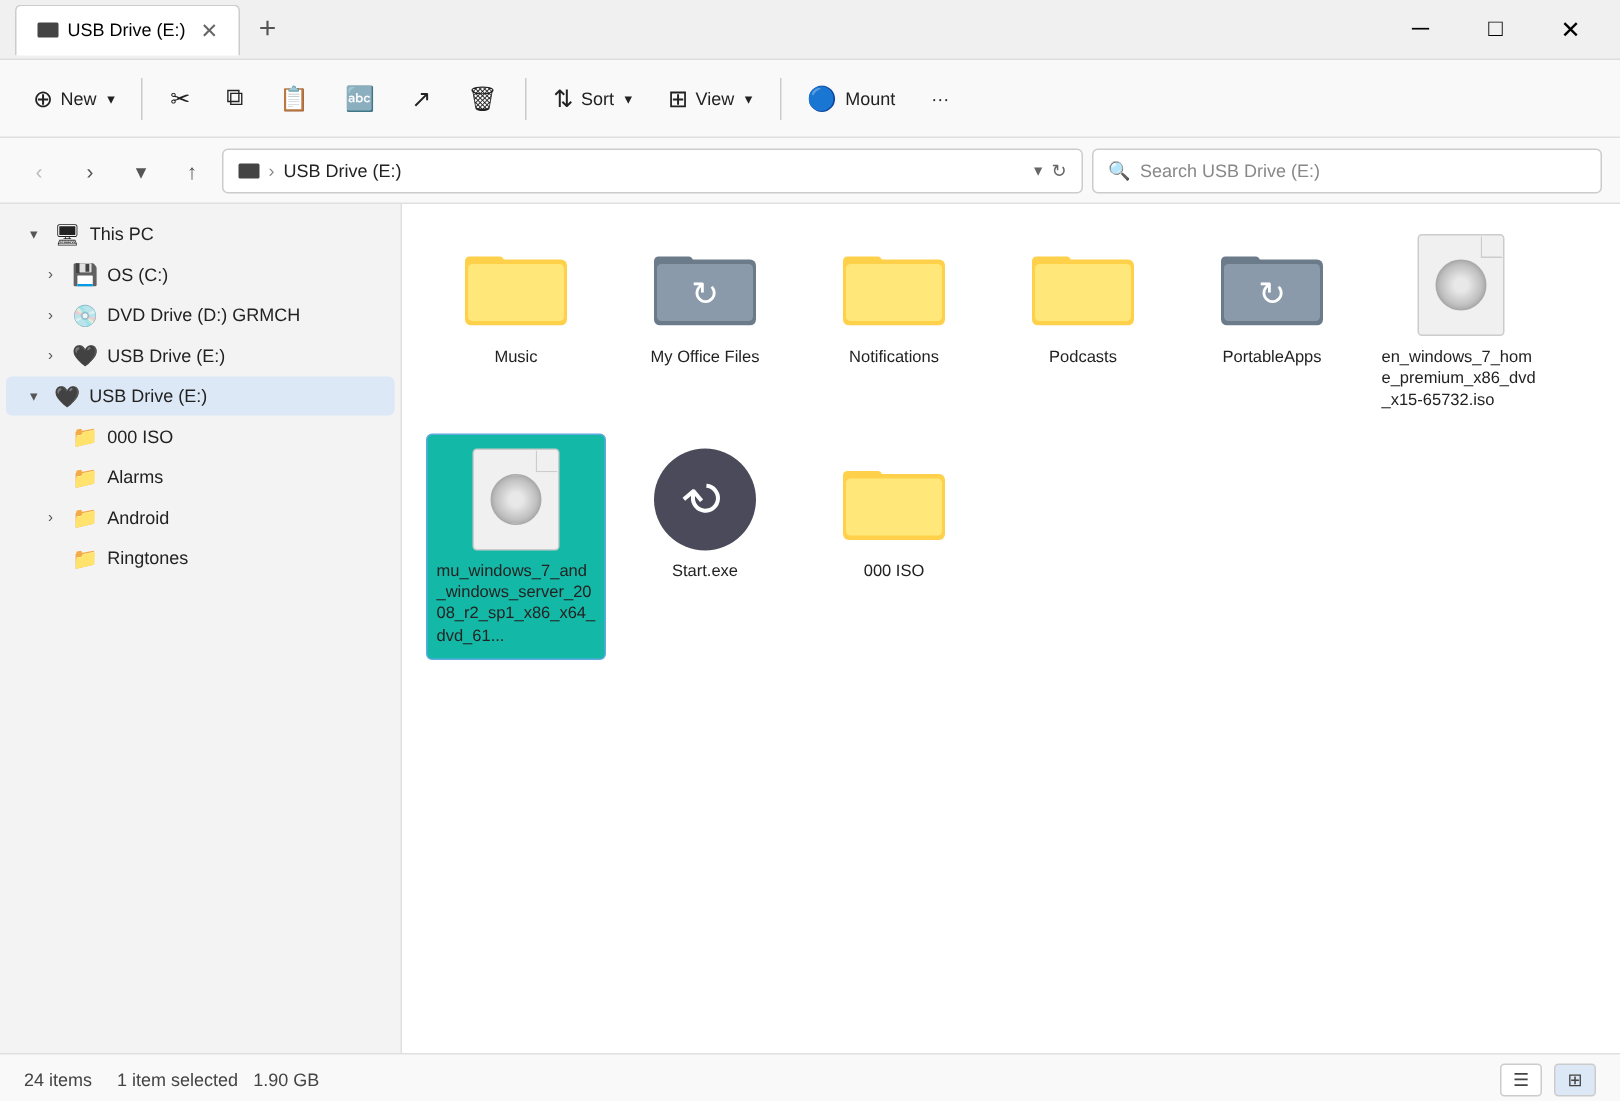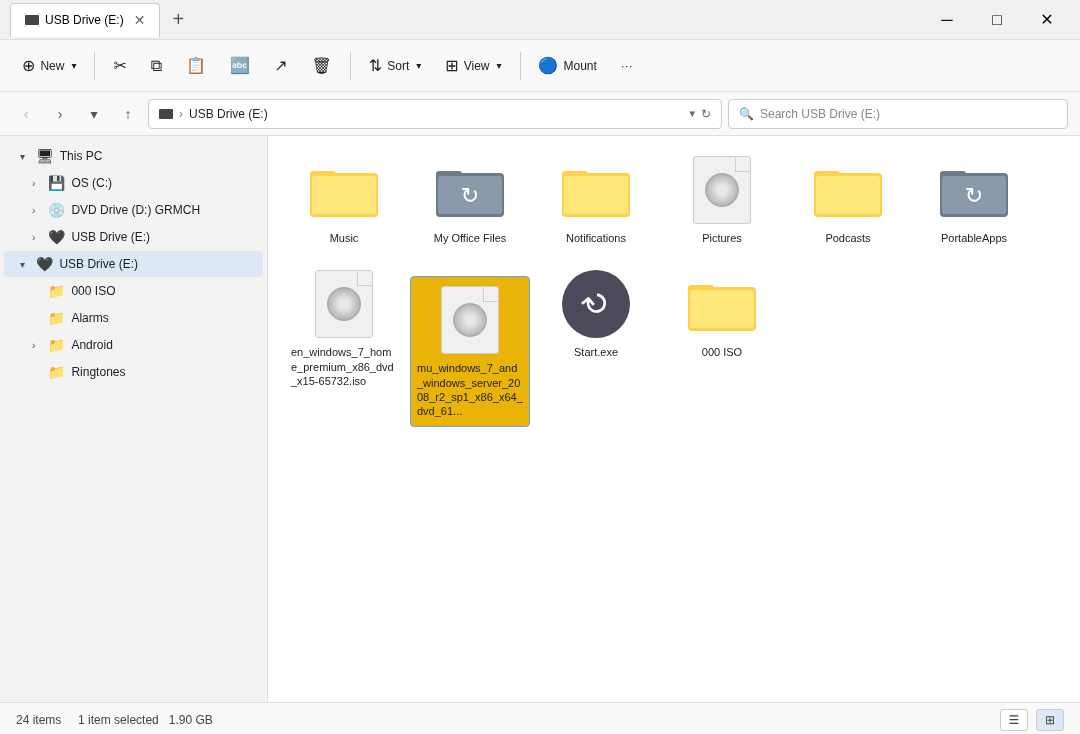--- a/index.html
+++ b/index.html
@@ -99,21 +99,21 @@
 
     
     .file-grid {
       display: flex; flex-wrap: wrap; gap: 6px; align-content: flex-start;
     }
     .file-item {
       display: flex; flex-direction: column; align-items: center;
       width: 120px; padding: 8px 6px; border-radius: 4px; cursor: pointer;
       border: 1px solid transparent;
     }
-    .file-item.selected { background: #eab308; border-color: #5fa8e0; margin-top: 16px; }
+    .file-item.selected { background: #14b8a6; border-color: #5fa8e0; }
     .file-icon-wrap { width: 70px; height: 70px; display: flex; align-items: center; justify-content: center; margin-bottom: 6px; }
     .file-label { font-size: 11px; text-align: left; word-break: break-word; line-height: 1.3; color: #222; }
 
     
     .folder-svg { width: 68px; height: 54px; }
 
     
     .iso-icon { width: 58px; height: 68px; background: #f0f0f0; border: 1.5px solid #ccc; border-radius: 3px; display: flex; align-items: center; justify-content: center; position: relative; }
     .iso-icon::before { content: ''; position: absolute; top: 0; right: 0; width: 14px; height: 14px; background: #f0f0f0; border-left: 1.5px solid #ccc; border-bottom: 1.5px solid #ccc; clip-path: polygon(0 0, 100% 100%, 0 100%); }
     .disc-inner { width: 34px; height: 34px; border-radius: 50%; background: radial-gradient(circle, #e8e8e8 20%, #c0c0c0 60%, #a0a0a0 80%); border: 1px solid #aaa; }
@@ -310,28 +310,20 @@
           <svg class="folder-svg" viewBox="0 0 68 54">
             <rect x="0" y="10" width="68" height="44" rx="4" fill="#FFD04A"></rect>
             <rect x="0" y="8" width="26" height="10" rx="3" fill="#FFD04A"></rect>
             <rect x="2" y="13" width="64" height="38" rx="3" fill="#FFE77A"></rect>
           </svg>
         </div>
         <span class="file-label">Notifications</span>
       </div>
 
 
-      <div class="file-item">
-        <div class="file-icon-wrap">
-          <div class="iso-icon">
-            <div class="disc-inner"></div>
-          </div>
-        </div>
-        <span class="file-label">Pictures</span>
-      </div>
 
       <div class="file-item">
         <div class="file-icon-wrap">
           <svg class="folder-svg" viewBox="0 0 68 54">
             <rect x="0" y="10" width="68" height="44" rx="4" fill="#FFD04A"></rect>
             <rect x="0" y="8" width="26" height="10" rx="3" fill="#FFD04A"></rect>
             <rect x="2" y="13" width="64" height="38" rx="3" fill="#FFE77A"></rect>
           </svg>
         </div>
         <span class="file-label">Podcasts</span>

